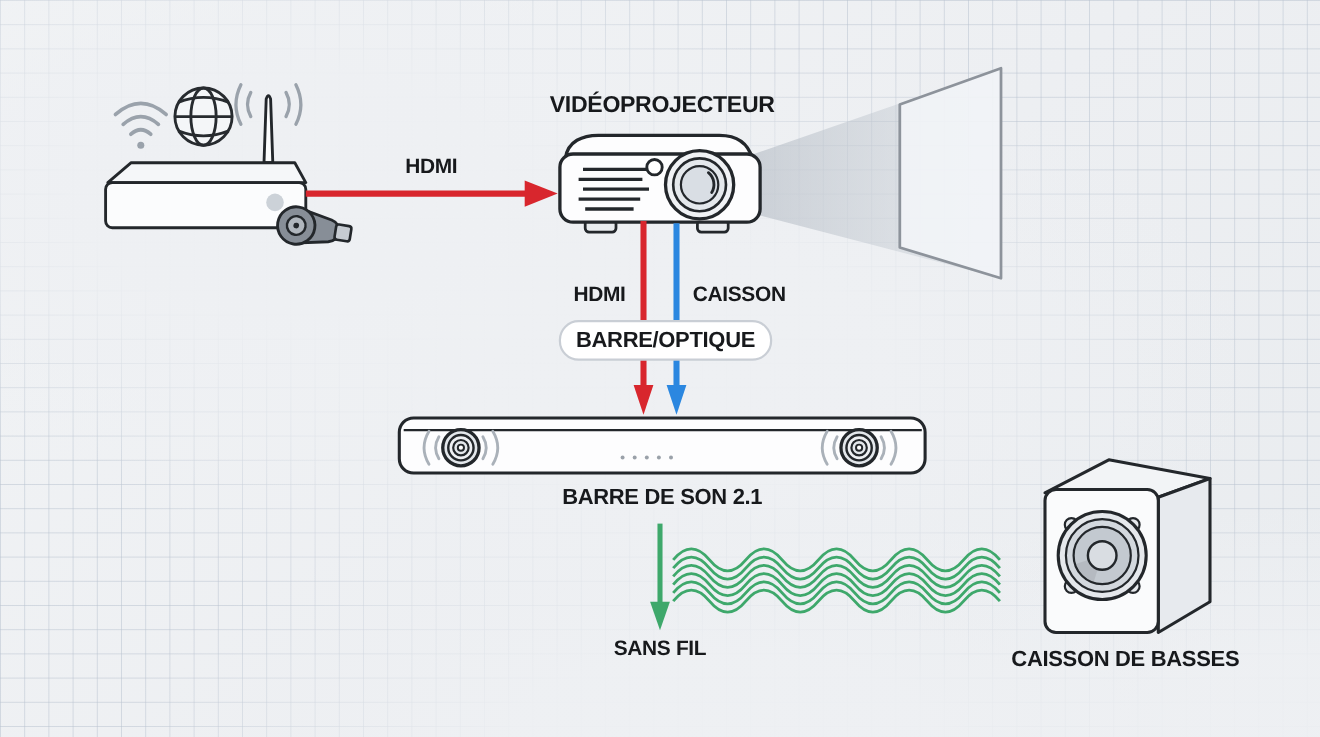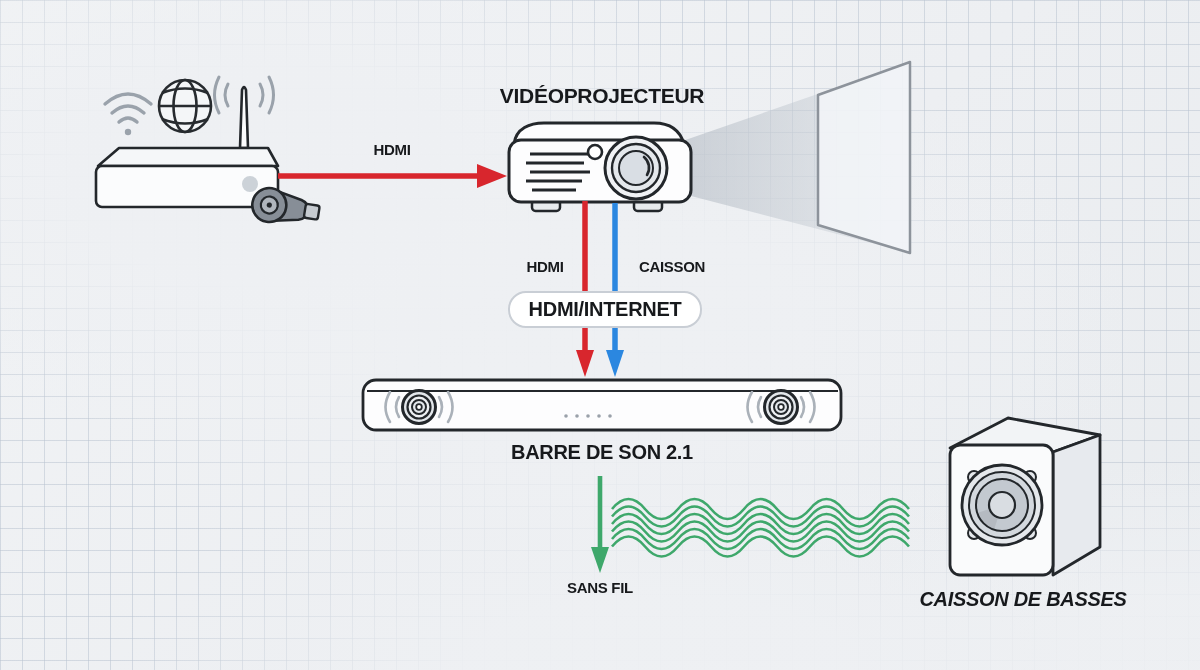--- a/index.html
+++ b/index.html
@@ -23,21 +23,21 @@
       radial-gradient(ellipse 760px 300px at 55% 100%, rgba(238,240,243,0.95) 25%, rgba(238,240,243,0) 72%),
       radial-gradient(ellipse 520px 280px at 98% 98%, rgba(238,240,243,0.9) 20%, rgba(238,240,243,0) 70%);
   }
   .abs{position:absolute;}
   .label{
     position:absolute;
     color:#17191c;font-weight:700;letter-spacing:-0.3px;
     text-align:center;white-space:nowrap;
   }
   .node-label{font-size:20px;text-align:center;}
-  .conn-label{font-size:15px;}
+  .conn-label{font-size:19px;}
   .pill{
     position:absolute;display:flex;align-items:center;justify-content:center;
     background:#ffffff;border:2px solid #c9ced5;border-radius:18px;
     color:#17191c;font-weight:700;font-size:20px;letter-spacing:-0.3px;
   }
   svg{display:block;overflow:visible;}
 </style>
 </head>
 <body>
 
@@ -137,21 +137,21 @@
   </svg>
   <svg class="abs" style="left:606px;top:203px;" width="18" height="176" viewBox="0 0 18 176">
     <line x1="9" y1="0" x2="9" y2="150" stroke="#2b87e0" stroke-width="5.5"></line>
     <polygon points="0,147 18,147 9,174" fill="#2b87e0"></polygon>
   </svg>
 
   <div class="label conn-label" style="left:509px;top:258px;width:72px;">HDMI</div>
   <div class="label conn-label" style="left:622px;top:258px;width:100px;">CAISSON</div>
 
   <div class="pill" style="left:508px;top:291px;width:190px;height:33px;">
-    <span>HDMI/INTERNET</span>
+    <span>BARRE/OPTIQUE</span>
   </div>
 
   <svg class="abs" style="left:360px;top:374px;" width="485" height="62" viewBox="0 0 485 62">
     <rect x="3" y="6" width="478" height="50" rx="13" fill="#fdfdfe" stroke="#23272b" stroke-width="2.8"></rect>
     <line x1="7" y1="17" x2="478" y2="17" stroke="#23272b" stroke-width="2"></line>
 
     <g>
       <g stroke="#aab1b9" stroke-width="2.6" fill="none" stroke-linecap="round">
         <path d="M39,23 Q33,33 39,43"></path>
         <path d="M30,18 Q21,33 30,48"></path>
@@ -210,15 +210,15 @@
       <circle cx="86" cy="69" r="6" fill="#e5e8ec" stroke="#23272b" stroke-width="2"></circle>
       <circle cx="30" cy="125" r="6" fill="#e5e8ec" stroke="#23272b" stroke-width="2"></circle>
       <circle cx="86" cy="125" r="6" fill="#e5e8ec" stroke="#23272b" stroke-width="2"></circle>
       <circle cx="58" cy="97" r="40" fill="#e5e8ec" stroke="#23272b" stroke-width="2.8"></circle>
       <circle cx="58" cy="97" r="33" fill="#d3d8de" stroke="#23272b" stroke-width="2"></circle>
       <circle cx="58" cy="97" r="26" fill="#c3c9d0" stroke="#23272b" stroke-width="2"></circle>
       <path d="M58,97 L33,105 A26,26 0 0 0 50,122 Z" fill="rgba(0,0,0,0.07)"></path>
       <circle cx="58" cy="97" r="13" fill="#d9dde2" stroke="#23272b" stroke-width="2.2"></circle>
     </g>
   </svg>
-  <div class="label node-label" style="left:908px;top:588px;width:230px;font-style:italic;">CAISSON DE BASSES</div>
+  <div class="label node-label" style="left:908px;top:588px;width:230px;">CAISSON DE BASSES</div>
 
 </div>
 
 </body></html>

